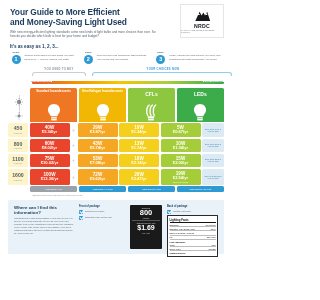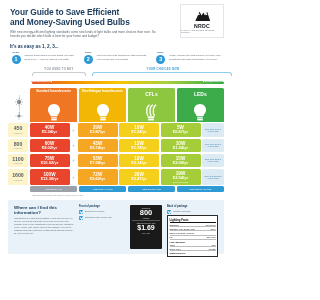--- a/index.html
+++ b/index.html
@@ -175,22 +175,22 @@
   .f-line { display:flex; justify-content:space-between; font-size:1.9px; color:#111; border-bottom:0.3px solid #bbb; padding:0.6px 0;}
   .f-sec { font-size:1.9px; font-weight:bold; color:#111; padding:0.8px 0 0.3px 0;}
 </style>
 </head>
 <body>
 
 <div class="page">
 
   <div class="header">
     <div class="title">
-      <span>Your Guide to Save Efficient</span><br>
-      <span>and Money-Saving Used Bulbs</span>
+      <span>Your Guide to More Efficient</span><br>
+      <span>and Money-Saving Light Used</span>
     </div>
     <div class="subtitle">With new energy-efficient lighting standards come new kinds of light bulbs and more choices than ever. So how do you decide which bulb is best for your home and budget?</div>
 
     <div class="logo-box">
       <svg class="logo-mark" viewBox="0 0 40 30">
         <path d="M3 28 L13 6 L18 15 L22 8 L26 15 L31 6 L38 28 Z" fill="#16181a"></path>
         <path d="M11 9 L14 14 L9 14 Z" fill="#fff"></path>
         <path d="M29 9 L32 14 L27 14 Z" fill="#fff"></path>
       </svg>
       <div class="logo-text">NRDC</div>

